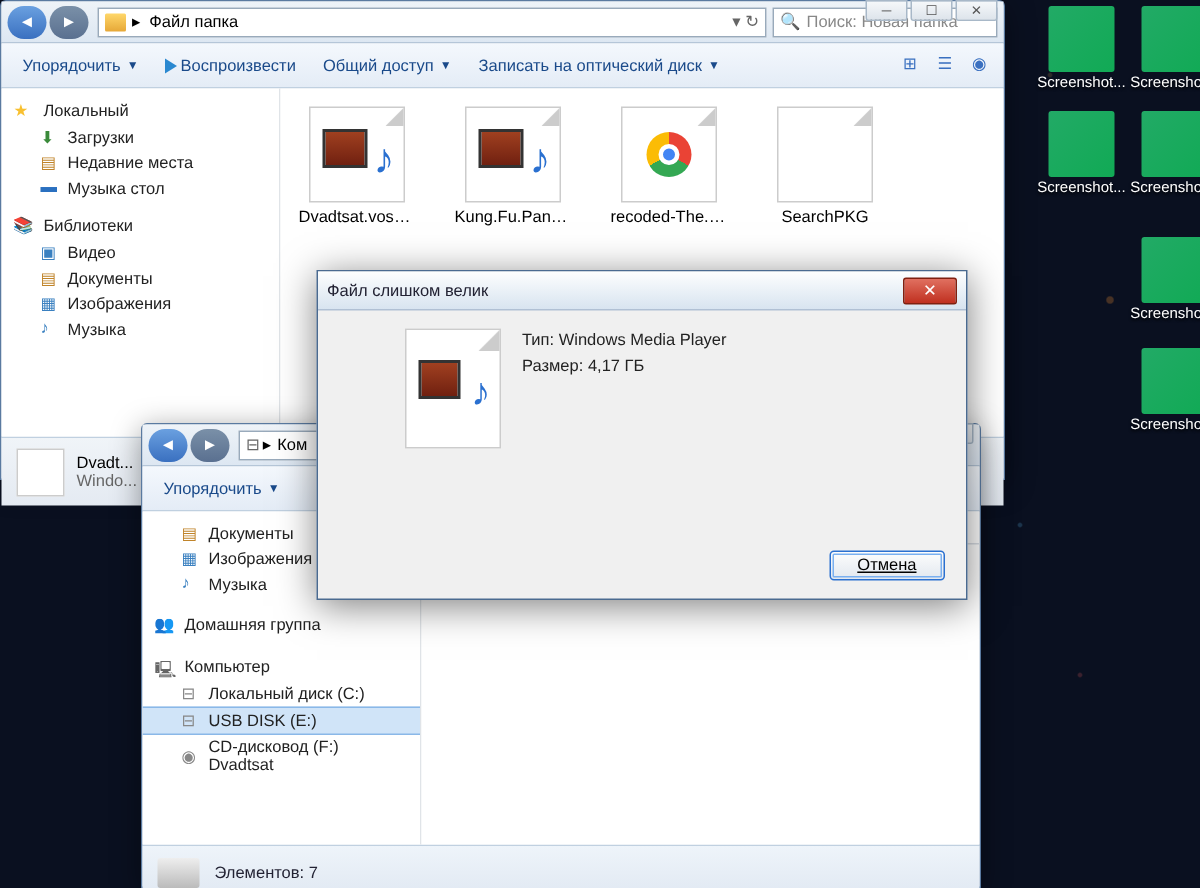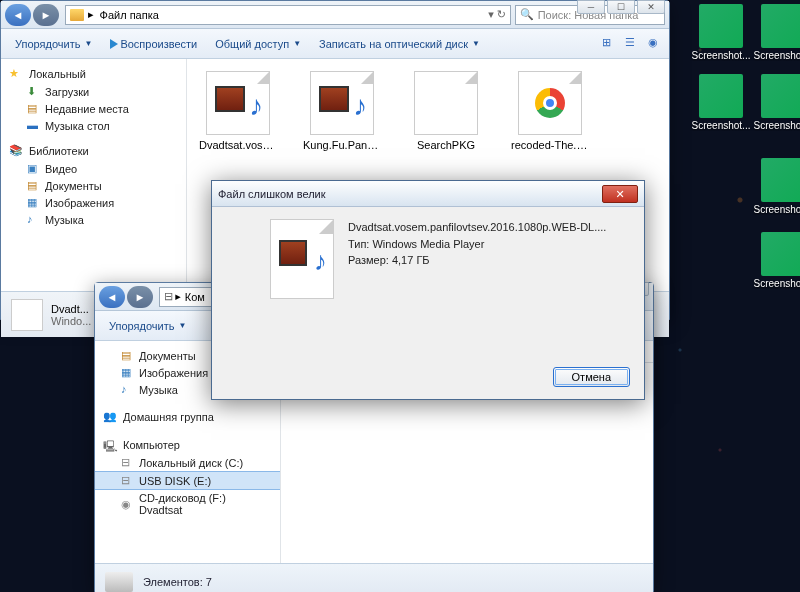--- a/index.html
+++ b/index.html
@@ -72,21 +72,21 @@
 .dlg .msgrow { display: flex; gap: 10px; margin-bottom: 10px; }
 .dlg .msgrow .mic { width: 32px; height: 32px; background: #fff; border: 1px solid #ccc; position: relative; flex-shrink: 0; }
 .dlg .msgrow .mic::after { content:'➜'; position:absolute; right:-2px; bottom:-2px; font-size:11px; color:#0a0; background:#fff; border-radius:50%; }
 .dlg .detrow { display: flex; gap: 14px; margin-left: 42px; }
 .dlg .bigic { width: 64px; height: 80px; background: #fff; border: 1px solid #ccc; position: relative; flex-shrink: 0; }
 .dlg .bigic .vt { position: absolute; left: 8px; top: 20px; width: 28px; height: 26px; background: linear-gradient(#a04020,#702010); border: 2px solid #333; }
 .dlg .bigic .nt { position: absolute; right: 6px; top: 26px; font-size: 26px; color: #2a70d0; }
 .dlg .bigic::before { content:''; position:absolute; right:0; top:0; width:14px; height:14px; background:linear-gradient(135deg,#fff 48%,#ccc 52%); }
 .dlg .meta { font-size: 11px; line-height: 1.5; }
 .dlg .btnrow { position: absolute; right: 14px; bottom: 12px; }
-.dlg .btn { padding: 3px 18px; font-size: 11px; background: linear-gradient(#fdfdfd,#e2e8ef); border: 1px solid #2a70d0; border-radius: 3px; outline: 1px solid #7ab0f0; outline-offset: -3px; }
+.dlg .btn { padding: 3px 18px; font-size: 11px; background: linear-gradient(#fdfdfd,#e2e8ef); border: 1px solid #2a70d0; border-radius: 3px; outline: 1px solid #7ab0f0; outline-offset: -3px; text-decoration: underline; }
 
 .star { color:#f8c030; }
 .chrome-ic { width:30px; height:30px; border-radius:50%; background: conic-gradient(#ea4335 0 120deg,#34a853 120deg 240deg,#fbbc05 240deg 360deg); position:relative; }
 .chrome-ic::after { content:''; position:absolute; inset:8px; background:#4285f4; border-radius:50%; border:3px solid #fff; }
 .play-ic { width:0; height:0; border-left:8px solid #2a88d0; border-top:5px solid transparent; border-bottom:5px solid transparent; display:inline-block; }
 </style>
 </head>
 <body>
 
 <div class="desktop">
@@ -209,28 +209,28 @@
         <div class="lbl">Dvadtsat.vosem.</div>
       </div>
       <div class="file">
         <div class="fic">
             <div class="vidthumb"></div>
             <span class="note">♪</span>
           </div>
         <div class="lbl">Kung.Fu.Panda.3.</div>
       </div>
       <div class="file">
+        <div class="fic">
+            <div class="chrome-ic" style="margin:16px auto"></div>
+          </div>
+        <div class="lbl">recoded-The.Ho</div>
+      </div>
+      <div class="file">
         <div class="fic"></div>
         <div class="lbl">SearchPKG</div>
-      </div>
-      <div class="file">
-        <div class="fic">
-            <div class="chrome-ic" style="margin:16px auto"></div>
-          </div>
-        <div class="lbl">recoded-The.Ho</div>
       </div>
     </div>
   </div>
   <div class="details">
     <div class="dic"></div>
     <div>
       <div>Dvadt...</div>
       <div style="color:#666">Windo...</div>
     </div>
   </div>
@@ -316,21 +316,20 @@
     <span>Файл слишком велик</span>
     <span class="cls">✕</span>
   </div>
   <div class="dlgbody">
     <div class="detrow">
       <div class="bigic">
           <div class="vt"></div>
           <span class="nt">♪</span>
         </div>
       <div class="meta">
-        <div>Dvadtsat.vosem.panfilovtsev.2016.1080p.WEB-DL....</div>
         <div><span>Тип:</span> <span>Windows Media Player</span></div>
         <div><span>Размер:</span> <span>4,17 ГБ</span></div>
       </div>
     </div>
     <div class="btnrow">
       <button class="btn">Отмена</button>
     </div>
   </div>
 </div>
 

